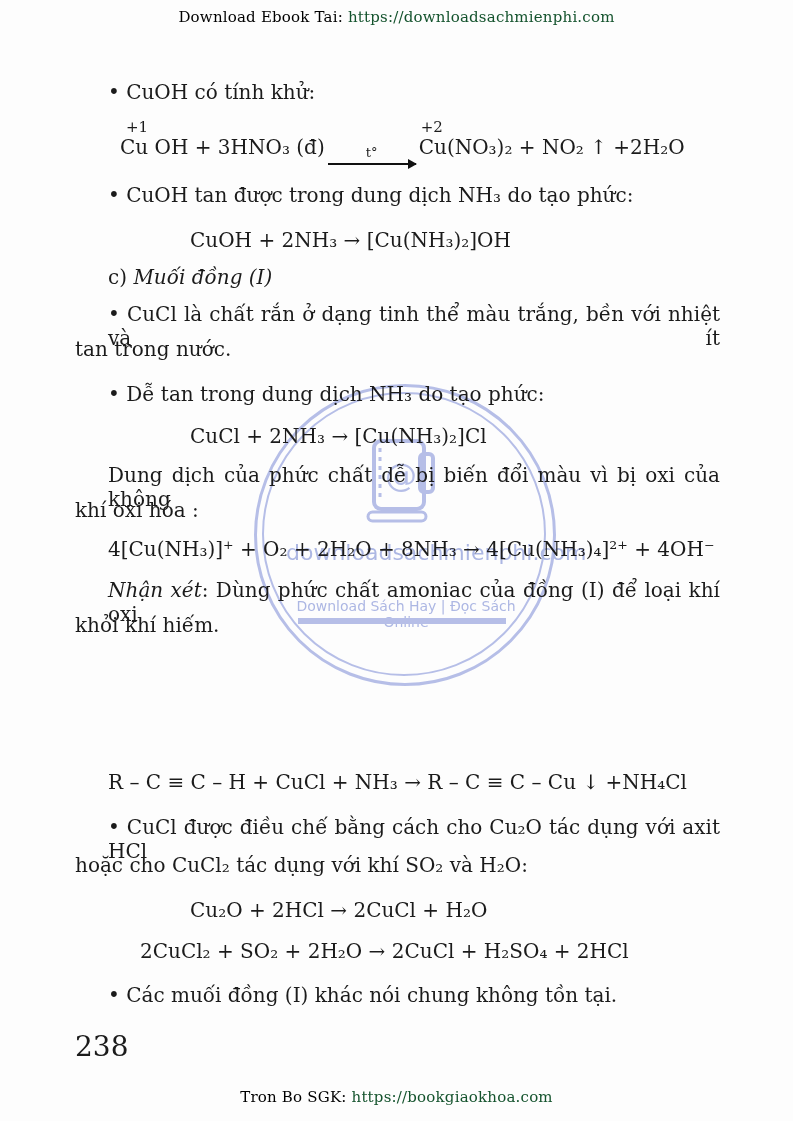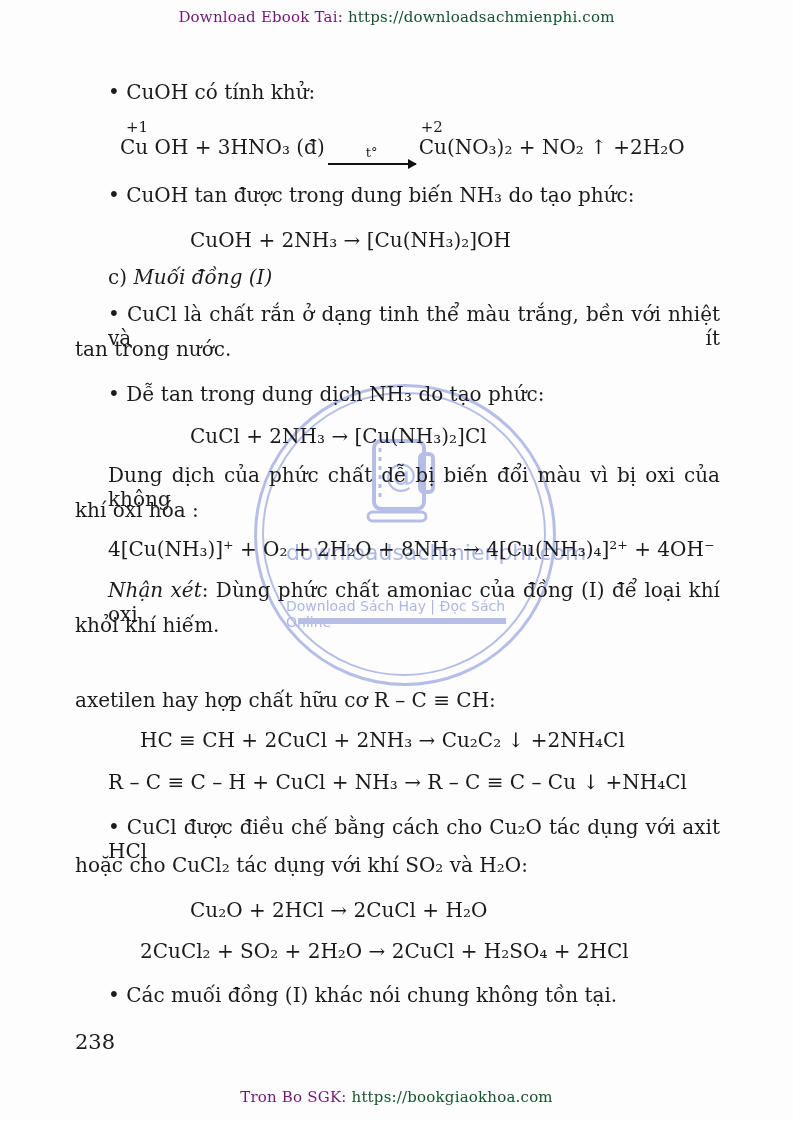--- a/index.html
+++ b/index.html
@@ -10,37 +10,37 @@
     color:#1b1b1b;
     position:relative;
     overflow:hidden;
   }
   .page { position:absolute; inset:0; }
 
   
   .stamp { position:absolute; width:100%; text-align:center; font-size:15px; letter-spacing:0.2px; }
   .stamp-header { top:8px; }
   .stamp-footer { top:1088px; }
-  .stamp-label-red { color:#701a75; }
+  .stamp-label-red { color:#000000; }
   .stamp-url { color:#14532d; text-decoration:none; }
 
   
   .watermark { position:absolute; inset:0; z-index:0; opacity:0.85; pointer-events:none; }
   .wm-circle { position:absolute; border-radius:50%; border:3px solid #aab4e4; }
   .wm-outer { left:254px; top:384px; width:296px; height:296px; }
   .wm-inner { left:262px; top:392px; width:280px; height:280px; border-width:2px; }
   .wm-book { position:absolute; left:362px; top:438px; }
   .wm-main {
     position:absolute; left:286px; top:540px; width:240px;
     text-align:center; font-size:22px; color:#9fabdf;
     font-family:"DejaVu Sans", sans-serif;
   }
   .wm-sub {
     position:absolute; left:286px; top:598px; width:240px;
-    font-size:14px; color:#9fabdf;
+    text-align:center; font-size:14px; color:#9fabdf;
     font-family:"DejaVu Sans", sans-serif;
   }
   .wm-line { position:absolute; left:298px; top:618px; width:208px; height:6px; background:#aab4e4; }
 
   
   .line {
     position:absolute; left:75px; width:645px;
     font-size:20px; line-height:24px; z-index:1;
     white-space:nowrap;
   }
@@ -59,21 +59,21 @@
     content:""; position:absolute; right:-1px; top:-4px;
     border-left:9px solid #111; border-top:5px solid transparent; border-bottom:5px solid transparent;
   }
 
   
   .ox-wrap { position:relative; display:inline-block; }
   .ox { position:absolute; top:-17px; font-size:15px; }
   .ox-left { left:6px; }
   .ox-right { left:2px; }
 
-  .page-number { position:absolute; left:75px; top:1030px; font-size:21px; z-index:1; }
+  .page-number { position:absolute; left:75px; top:1030px; font-size:28px; z-index:1; }
 </style>
 </head>
 <body>
 
 <div class="page">
 
   <div class="watermark">
     <div class="wm-circle wm-outer"></div>
     <div class="wm-circle wm-inner"></div>
     <svg class="wm-book" width="80" height="90" viewBox="0 0 80 90">
@@ -96,21 +96,21 @@
 
   <div class="line ind" style="top:80px">• CuOH có tính khử:</div>
 
   <div class="eq" style="left:120px; top:135px">
     <span class="ox-wrap"><span class="ox ox-left">+1</span><span>Cu OH + 3HNO₃ (đ)</span></span><span class="rxn-arrow">
         <span class="arrow-label">t°</span>
         <span class="arrow-line"></span>
       </span><span class="ox-wrap"><span class="ox ox-right">+2</span><span>Cu(NO₃)₂ + NO₂ ↑ +2H₂O</span></span>
   </div>
 
-  <div class="line ind" style="top:183px">• CuOH tan được trong dung biến NH₃ do tạo phức:</div>
+  <div class="line ind" style="top:183px">• CuOH tan được trong dung dịch NH₃ do tạo phức:</div>
 
   <div class="eq" style="left:190px; top:228px">CuOH + 2NH₃ → [Cu(NH₃)₂]OH</div>
 
   <div class="line ind" style="top:265px">
     <span>c) </span><span class="it">Muối đồng (I)</span>
   </div>
 
   <div class="line ind stretch wrapline" style="top:302px">• CuCl là chất rắn ở dạng tinh thể màu trắng, bền với nhiệt và ít</div>
   <div class="line" style="top:337px">tan trong nước.</div>
 
@@ -121,23 +121,21 @@
   <div class="line ind stretch wrapline" style="top:463px">Dung dịch của phức chất dễ bị biến đổi màu vì bị oxi của không</div>
   <div class="line" style="top:498px">khí oxi hóa :</div>
 
   <div class="eq" style="left:108px; top:537px">4[Cu(NH₃)]⁺ + O₂ + 2H₂O + 8NH₃ → 4[Cu(NH₃)₄]²⁺ + 4OH⁻</div>
 
   <div class="line ind stretch wrapline" style="top:578px">
     <span class="it">Nhận xét</span><span>: Dùng phức chất amoniac của đồng (I) để loại khí oxi</span>
   </div>
   <div class="line" style="top:613px">khỏi khí hiếm.</div>
 
-  <div class="line" style="top:688px">axetilen hay hợp chất hữu cơ R – C ≡ CH:</div>
 
-  <div class="eq" style="left:140px; top:728px">HC ≡ CH + 2CuCl + 2NH₃ → Cu₂C₂ ↓ +2NH₄Cl</div>
   <div class="eq" style="left:108px; top:770px">R – C ≡ C – H + CuCl + NH₃ → R – C ≡ C – Cu ↓ +NH₄Cl</div>
 
   <div class="line" style="top:853px">hoặc cho CuCl₂ tác dụng với khí SO₂ và H₂O:</div>
   <div class="line ind stretch wrapline" style="top:815px">• CuCl được điều chế bằng cách cho Cu₂O tác dụng với axit HCl</div>
 
   <div class="eq" style="left:190px; top:898px">Cu₂O + 2HCl → 2CuCl + H₂O</div>
   <div class="eq" style="left:140px; top:939px">2CuCl₂ + SO₂ + 2H₂O → 2CuCl + H₂SO₄ + 2HCl</div>
 
   <div class="line ind" style="top:983px">• Các muối đồng (I) khác nói chung không tồn tại.</div>
 

